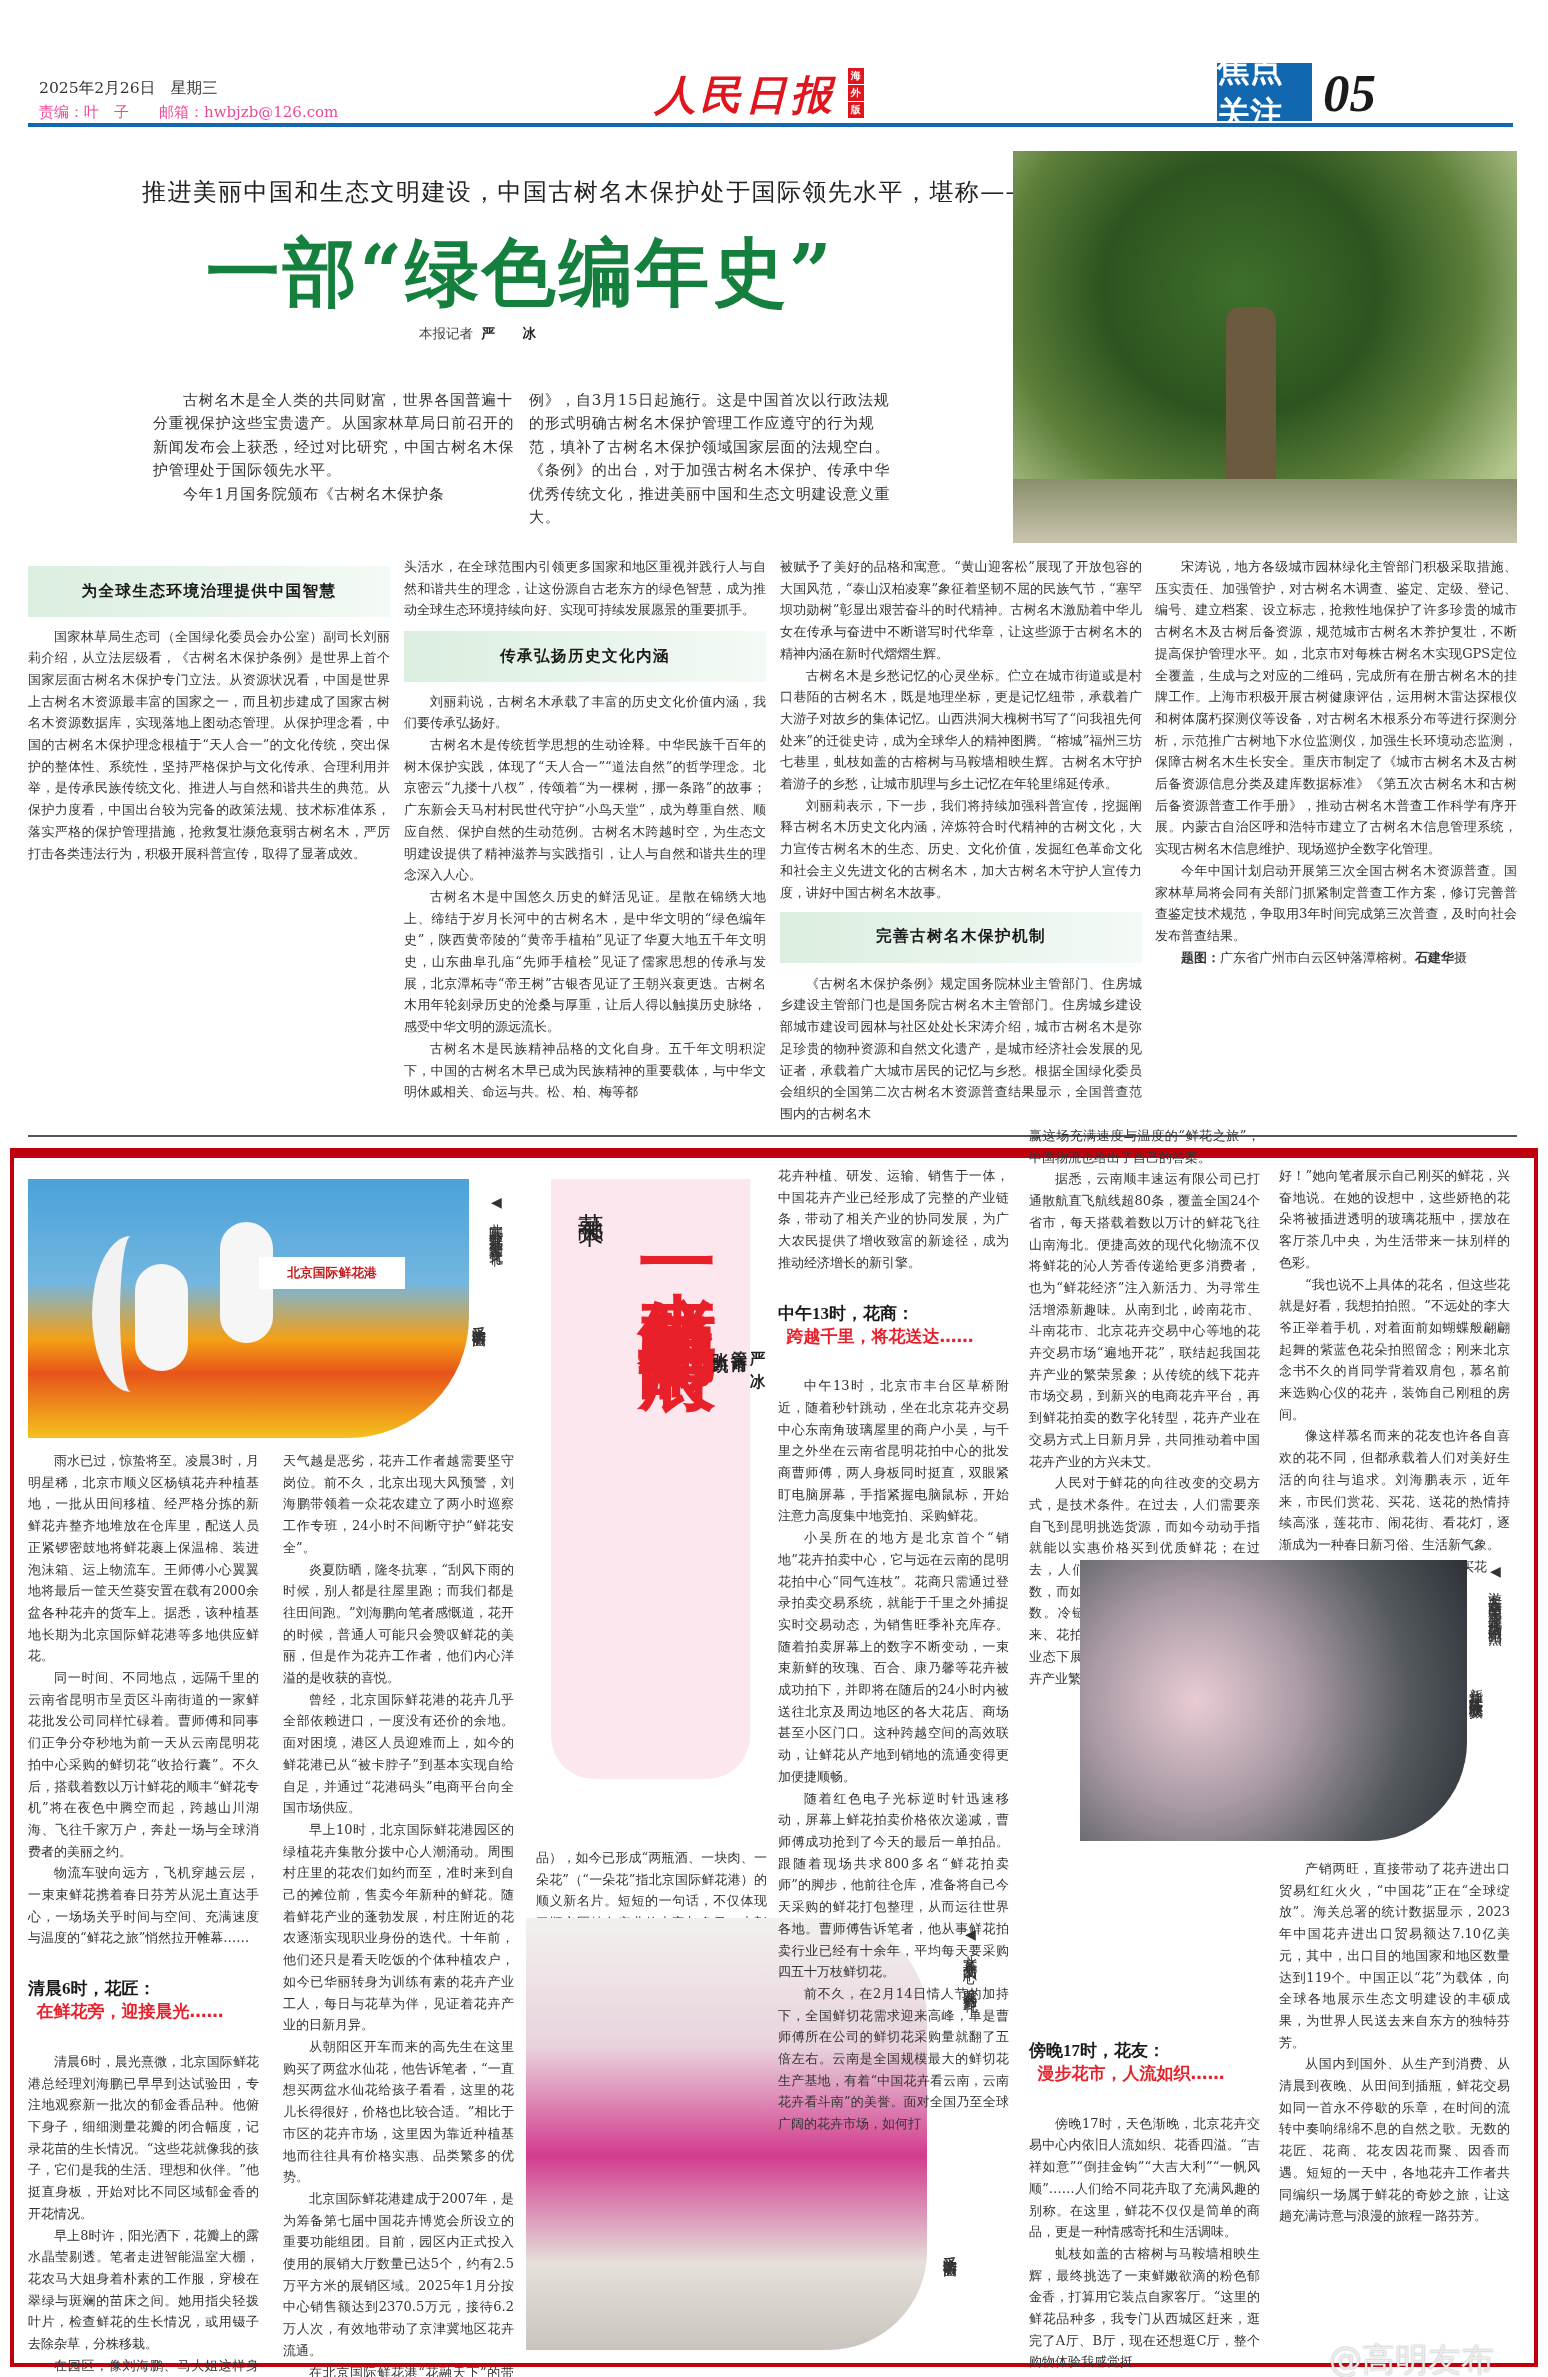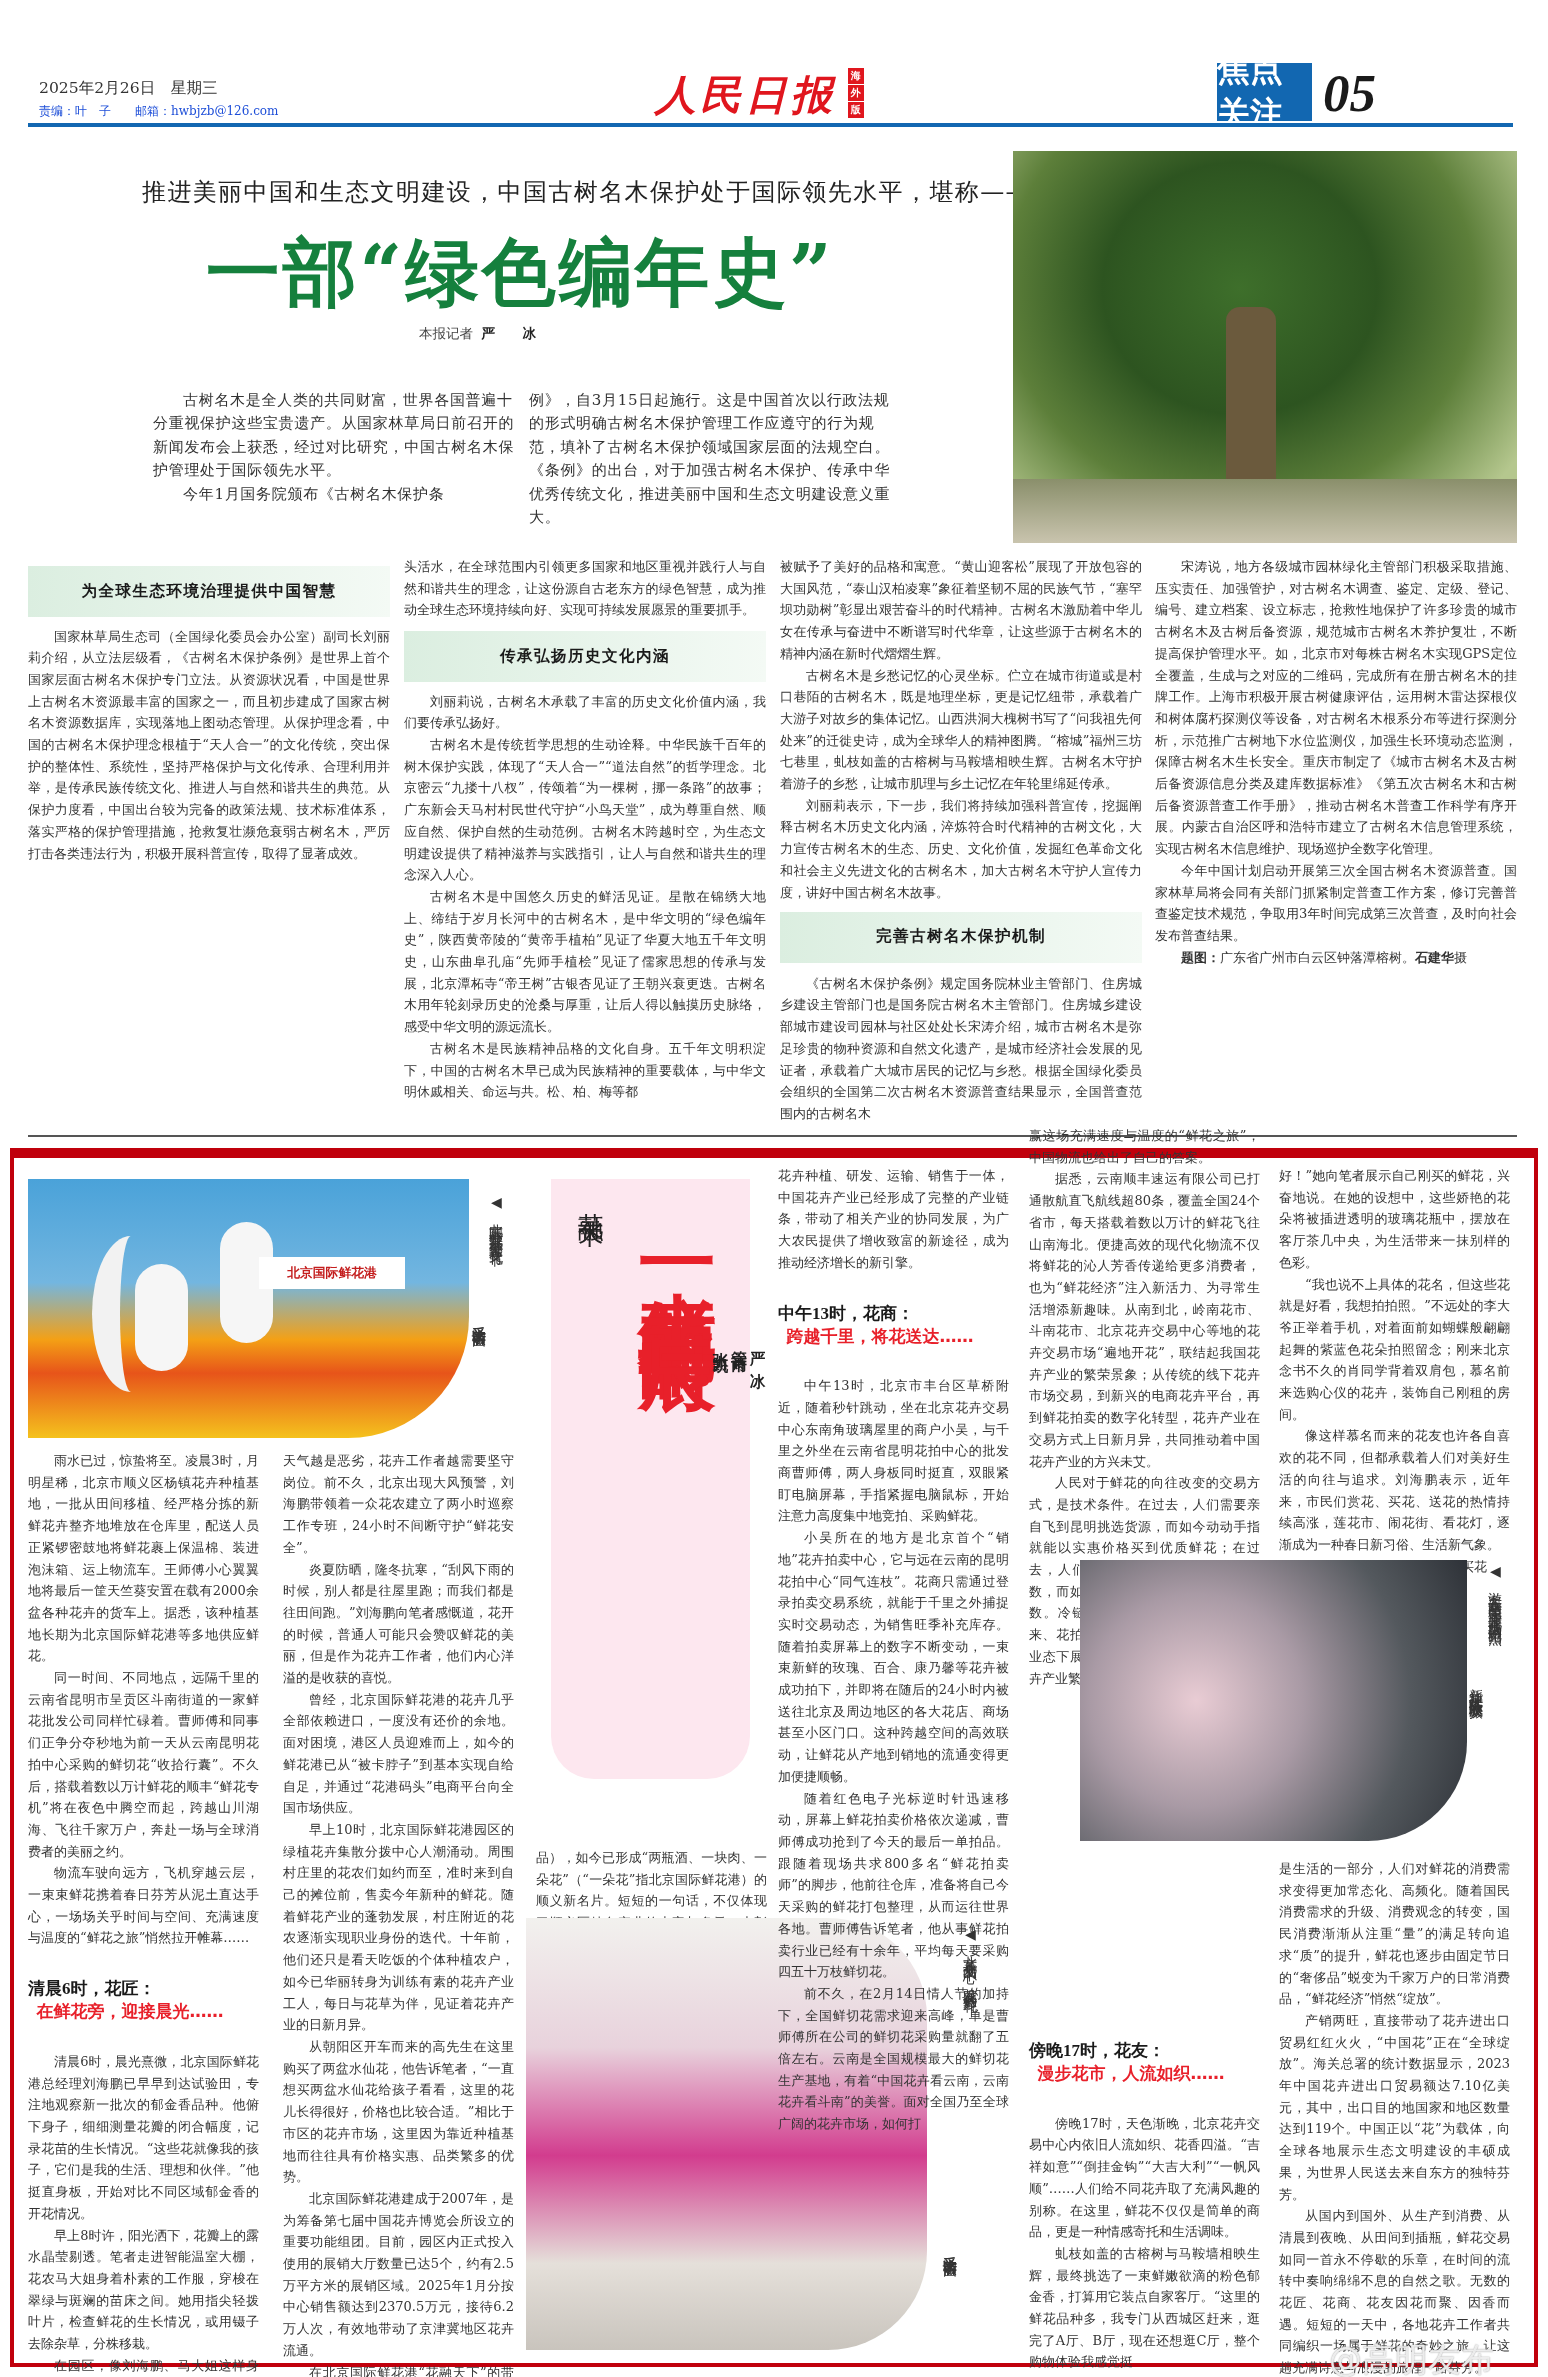--- a/index.html
+++ b/index.html
@@ -1,21 +1,21 @@
 <!DOCTYPE html>
 <html style="font-size:11.4px"><head>
 <meta charset="utf-8">
 <style>
   * { box-sizing: border-box; margin: 0; padding: 0; }
   body { width: 1549px; height: 2377px; background: #fff; position: relative; overflow: hidden;
          font-family: "DejaVu Serif", "Liberation Serif", serif; color: #222; }
   .abs { position: absolute; }
   
   .mast-date { left: 39px; top: 78px; font-size: 15.6px; color: #333; }
-  .mast-editor { left: 39px; top: 103px; font-size: 12px; color: #1d4ed8; }
+  .mast-editor { left: 39px; top: 103px; font-size: 15px; color: #ec4899; }
   .mast-logo { left: 655px; top: 68px; width: 234px; height: 53px; }
   .logo-text { font-family: "DejaVu Serif", serif; font-size: 41px; color: #e0161e; font-style: italic; font-weight: bold; letter-spacing: 4.3px; }
   .logo-tag { position: absolute; left: 193px; top: 0; width: 15.6px; display: flex; flex-direction: column; gap: 1.4px; }
   .logo-tag span { background: #e0161e; color: #fff; font-size: 10px; font-weight: bold; text-align: center; line-height: 15.6px; font-family: "DejaVu Sans", sans-serif; }
   .section-tag { left: 1217px; top: 63px; width: 95px; height: 58px; background: #1267b1; color: #fff; font-size: 33px; font-weight: bold; display: flex; align-items: center; justify-content: center; font-family: "DejaVu Sans", sans-serif; }
   .page-num { left: 1323px; top: 63px; font-size: 53px; font-weight: bold; font-style: italic; color: #1a1a1a; font-family: "Liberation Serif", serif; }
   .mast-rule { left: 28px; top: 123px; width: 1485px; height: 4.3px; background: #1267b1; }
 
   
   .kicker { left: 142px; top: 176px; font-size: 24px; color: #222; letter-spacing: 1.4px; }
@@ -223,19 +223,18 @@
   <p>昔日买花是一种奢侈，如今买花</p>
 </div>
 <div class="abs flower-photo2"></div>
 <div class="abs vcap" style="left:1486px; top:1563px; height:284px;">
   <span>◀</span><span>游客在云南省昆明市斗南花卉市场内游览拍照。</span>
 </div>
 <div class="abs vcap" style="left:1467px; top:1677px;">
   <span>新华社记者</span><b>陈欣波</b><span>摄</span>
 </div>
 <div class="abs fcol" style="left:1279px; top:1858px; width:231px;">
-  <p style="text-indent:0">是生活的一部分，人们对鲜花的消费需求变得更加常态化、高频化。随着国民消费需求的升级、消费观念的转变，国民消费渐渐从注重“量”的满足转向追求“质”的提升，鲜花也逐步由固定节日的“奢侈品”蜕变为千家万户的日常消费品，“鲜花经济”悄然“绽放”。</p>
   <p>产销两旺，直接带动了花卉进出口贸易红红火火，“中国花”正在“全球绽放”。海关总署的统计数据显示，2023年中国花卉进出口贸易额达7.10亿美元，其中，出口目的地国家和地区数量达到119个。中国正以“花”为载体，向全球各地展示生态文明建设的丰硕成果，为世界人民送去来自东方的独特芬芳。</p>
   <p>从国内到国外、从生产到消费、从清晨到夜晚、从田间到插瓶，鲜花交易如同一首永不停歇的乐章，在时间的流转中奏响绵绵不息的自然之歌。无数的花匠、花商、花友因花而聚、因香而遇。短短的一天中，各地花卉工作者共同编织一场属于鲜花的奇妙之旅，让这趟充满诗意与浪漫的旅程一路芬芳。</p>
 </div>
 
 <div class="abs watermark">@高明友布</div>
 
 
 </body></html>

